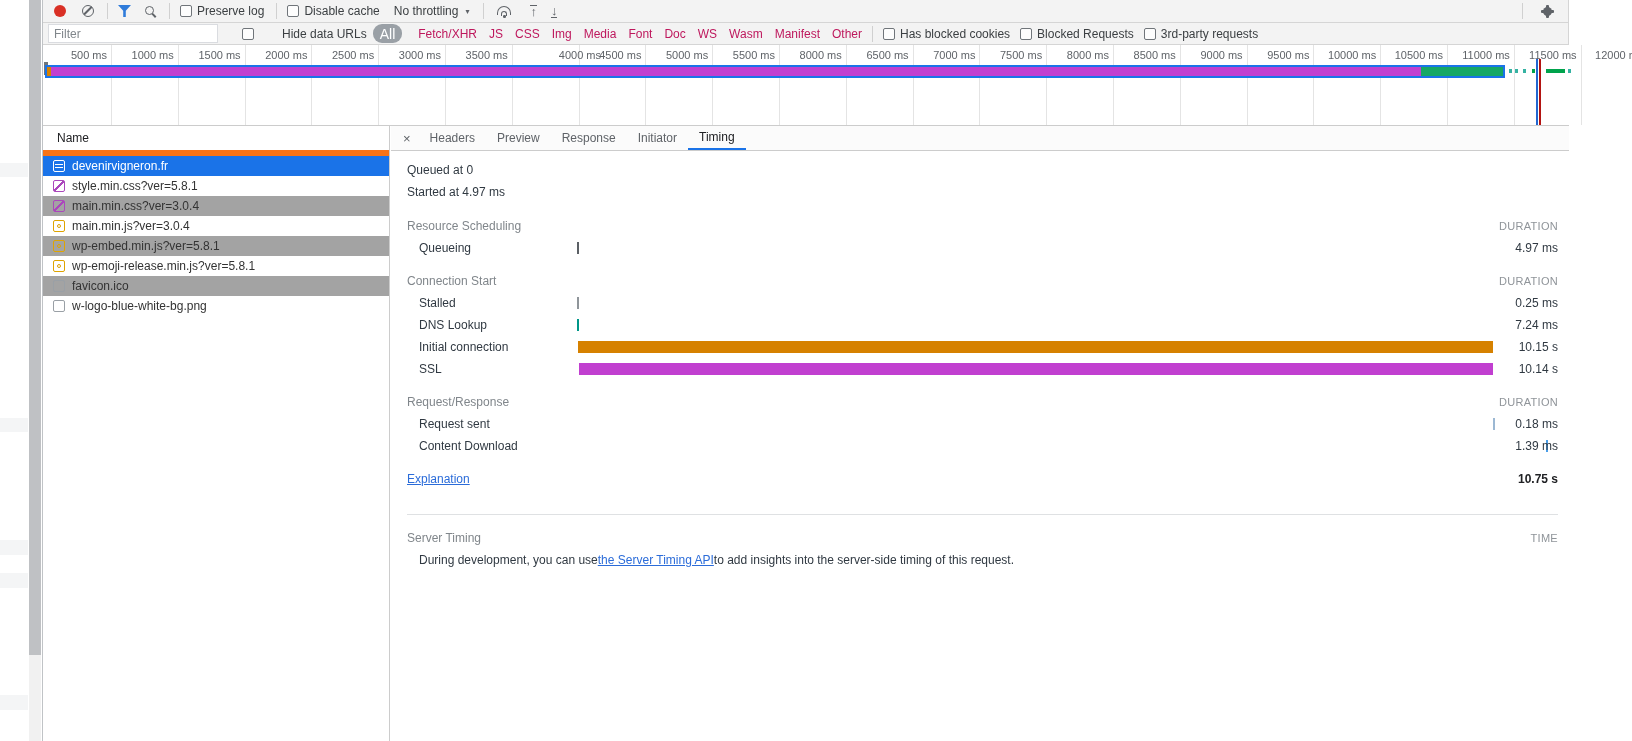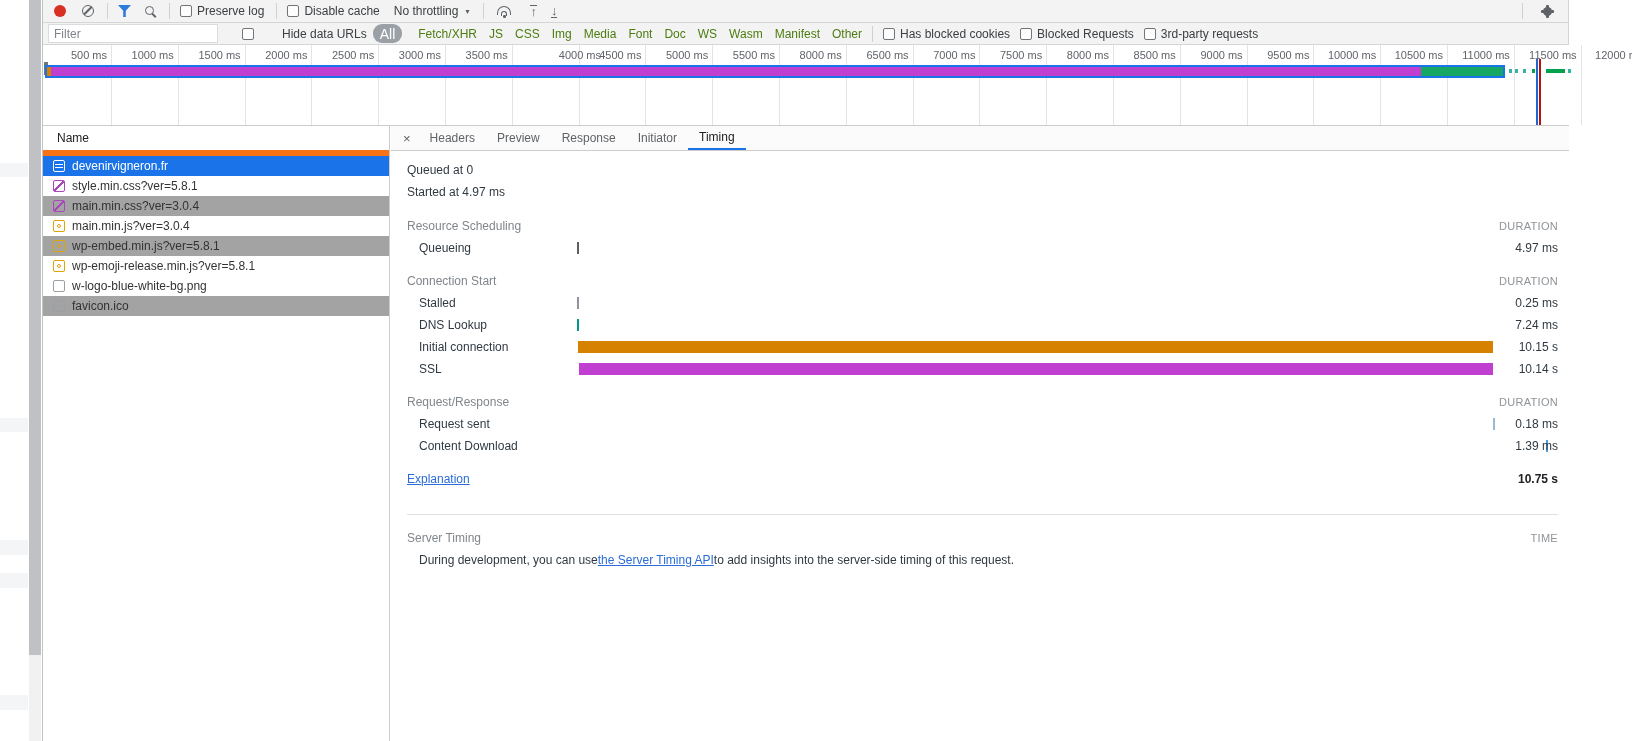--- a/index.html
+++ b/index.html
@@ -42,21 +42,21 @@
   .arr.dn{border-bottom:1.5px solid #5f6368;}
   .gear{width:13px;height:13px;position:relative;}
   .gear::before{content:'';position:absolute;left:0;top:5px;right:0;height:3px;background:#5f6368;border-radius:1px;}
   .gear::after{content:'';position:absolute;top:0;left:5px;bottom:0;width:3px;background:#5f6368;border-radius:1px;}
   .gear .core{position:absolute;inset:2px;border-radius:50%;background:radial-gradient(circle,#f3f3f3 0 1.6px,#5f6368 1.7px);}
 
   
   .filter-input{margin-left:5px;width:158px;height:17px;border:1px solid #dadce0;background:#fff;font-size:12px;padding:0 5px;color:#202124;font-family:"Liberation Sans",sans-serif;}
   .filter-input::placeholder{color:#80868b;}
   .pill{background:#9aa0a6;color:#fff;font-size:14px;padding:1.5px 7px;border-radius:9px;margin-left:6px;}
-  .types{display:flex;align-items:center;margin-left:10px;color:#4d7c0f;}
+  .types{display:flex;align-items:center;margin-left:10px;color:#be185d;}
   .ftype{margin-right:0;padding:0 6px;cursor:default;}
   .extra-filters{display:flex;align-items:center;}
 
   
   .overview{position:absolute;top:45px;left:0;width:1590px;height:80px;overflow:hidden;background:#fff;}
   .gline{position:absolute;top:0;bottom:0;width:1px;background:#e4e4e4;}
   .glabel{position:absolute;top:4px;width:62px;text-align:right;font-size:11px;color:#5f6368;white-space:nowrap;}
   .ov-grey-tick{position:absolute;left:1px;top:17px;width:4px;height:13px;background:#70757a;}
   .ov-bar{position:absolute;left:2px;top:20px;width:1460px;height:13px;background:var(--c-accent);padding:2px;box-sizing:border-box;display:flex;}
   .ov-conn{width:4px;background:var(--c-conn_orange);}
@@ -285,27 +285,27 @@
               <span class="d"></span>
             </span>
             <span>wp-embed.min.js?ver=5.8.1</span>
           </div>
           <div class="req-row">
             <span class="ric ric-js">
               <span class="d"></span>
             </span>
             <span>wp-emoji-release.min.js?ver=5.8.1</span>
           </div>
+          <div class="req-row alt">
+            <span class="ric ric-img"></span>
+            <span>favicon.ico</span>
+          </div>
           <div class="req-row">
             <span class="ric ric-img"></span>
             <span>w-logo-blue-white-bg.png</span>
-          </div>
-          <div class="req-row alt">
-            <span class="ric ric-img"></span>
-            <span>favicon.ico</span>
           </div>
         </div>
     </div>
 
     <div class="right-panel">
       <div class="tabbar">
         <span class="closex">×</span>
         <span class="tabs">
             <span class="tab">Headers</span>
             <span class="tab">Preview</span>

